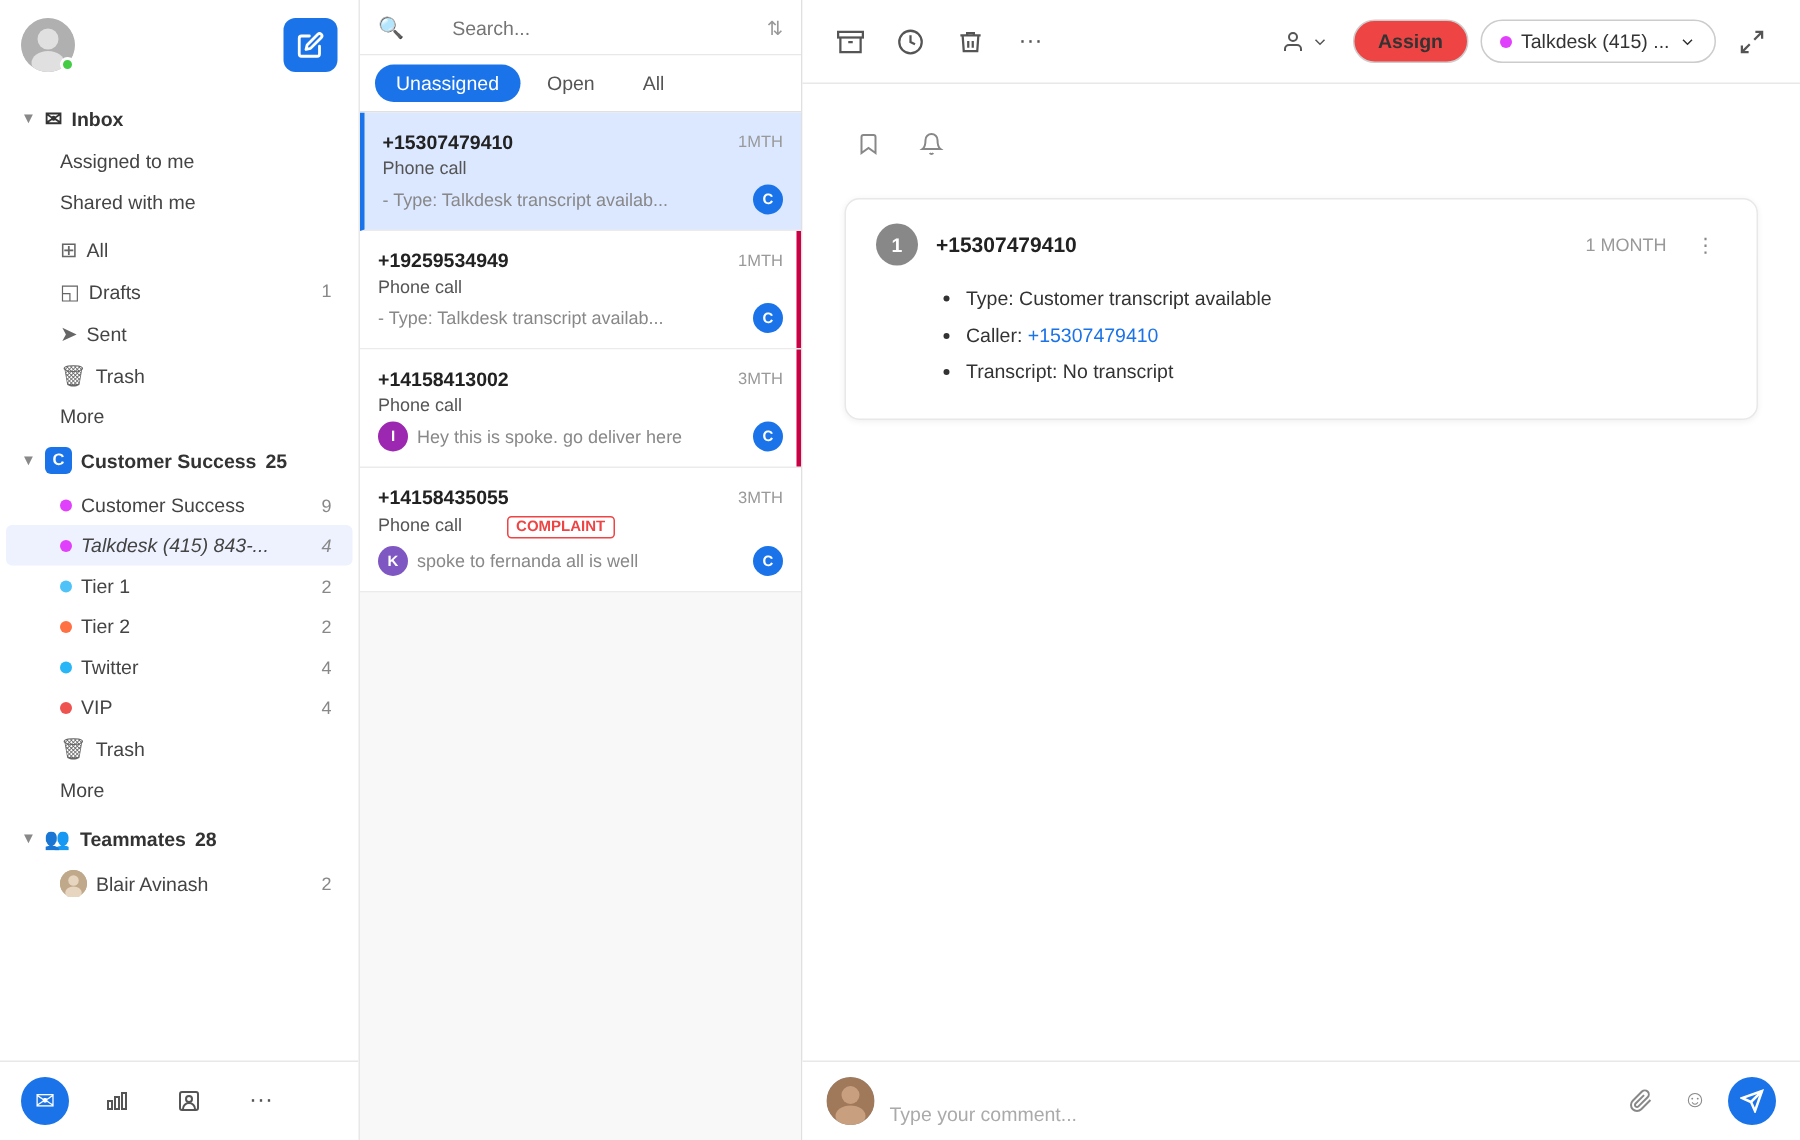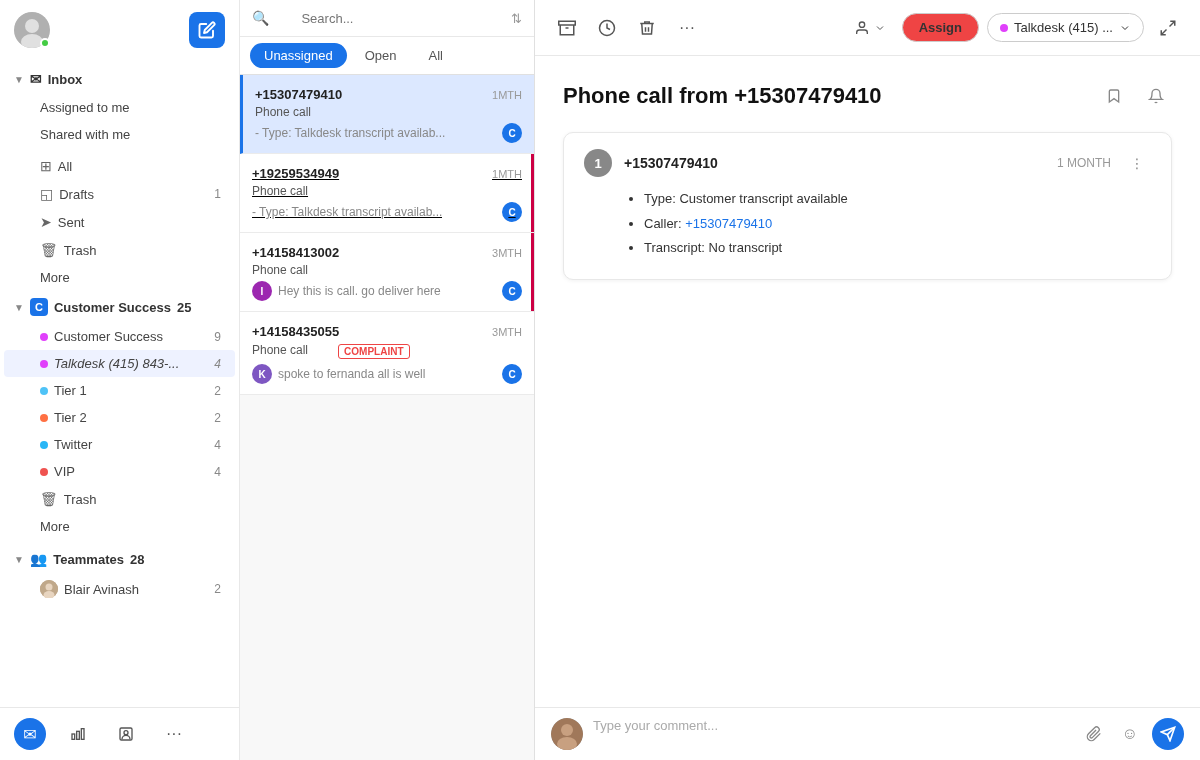--- a/index.html
+++ b/index.html
@@ -319,21 +319,21 @@
     .msg-body { padding-left: 40px; }
     .msg-body ul { list-style: disc; padding-left: 20px; }
     .msg-body li { margin-bottom: 5px; font-size: 13px; color: #333; line-height: 1.5; }
     .msg-link { color: #1a73e8; text-decoration: none; }
 
     
     .comment-bar {
       border-top: 1px solid #e8e8e8;
       padding: 10px 16px;
       display: flex;
-      align-items: flex-start;
+      align-items: flex-end;
       gap: 10px;
       background: #fff;
     }
     .comment-avatar {
       width: 32px; height: 32px;
       border-radius: 50%;
       background: #aaa;
       flex-shrink: 0;
       overflow: hidden;
       display: flex; align-items: center; justify-content: center;
@@ -534,21 +534,21 @@
         <span class="conv-from">+15307479410</span>
         <span class="conv-time">1MTH</span>
       </div>
       <div class="conv-subject">Phone call</div>
       <div class="conv-footer">
         <span class="conv-preview">- Type: Talkdesk transcript availab...</span>
         <div class="conv-right-avatar" style="background:#1a73e8;">C</div>
       </div>
     </div>
 
-    <div class="conv-item" style="position:relative;text-decoration:underline;">
+    <div class="conv-item" style="position:relative;">
       <div class="accent-stripe"></div>
       <div class="conv-item-header">
         <span class="conv-from">+19259534949</span>
         <span class="conv-time">1MTH</span>
       </div>
       <div class="conv-subject">Phone call</div>
       <div class="conv-footer">
         <span class="conv-preview">- Type: Talkdesk transcript availab...</span>
         <div class="conv-right-avatar" style="background:#1a73e8;">C</div>
       </div>
@@ -556,21 +556,21 @@
 
     <div class="conv-item" style="position:relative;">
       <div class="accent-stripe"></div>
       <div class="conv-item-header">
         <span class="conv-from">+14158413002</span>
         <span class="conv-time">3MTH</span>
       </div>
       <div class="conv-subject">Phone call</div>
       <div class="conv-footer" style="gap:6px;align-items:center;">
         <div class="conv-avatar-small" style="background:#9c27b0;">I</div>
-        <span class="conv-preview">Hey this is call. go deliver here</span>
+        <span class="conv-preview">Hey this is spoke. go deliver here</span>
         <div class="conv-right-avatar" style="background:#1a73e8;">C</div>
       </div>
     </div>
 
     <div class="conv-item">
       <div class="conv-item-header">
         <span class="conv-from">+14158435055</span>
         <span class="conv-time">3MTH</span>
       </div>
       <div class="conv-footer" style="margin-bottom:4px;">
@@ -641,21 +641,20 @@
         <polyline points="15 3 21 3 21 9"></polyline>
           <polyline points="9 21 3 21 3 15"></polyline>
           <line x1="21" y1="3" x2="14" y2="10"></line>
           <line x1="3" y1="21" x2="10" y2="14"></line>
       </svg>
     </button>
   </div>
 
   <div class="main-content">
     <div class="conversation-title-bar">
-      <h1 class="conversation-title">Phone call from +15307479410</h1>
       <div class="title-actions">
         <button class="title-action-btn">
           <svg width="16" height="16" viewBox="0 0 24 24" fill="none" stroke="currentColor" stroke-width="2">
             <path d="M19 21l-7-5-7 5V5a2 2 0 0 1 2-2h10a2 2 0 0 1 2 2z"></path>
           </svg>
         </button>
         <button class="title-action-btn">
           <svg width="16" height="16" viewBox="0 0 24 24" fill="none" stroke="currentColor" stroke-width="2">
             <path d="M18 8A6 6 0 0 0 6 8c0 7-3 9-3 9h18s-3-2-3-9"></path>
               <path d="M13.73 21a2 2 0 0 1-3.46 0"></path>

